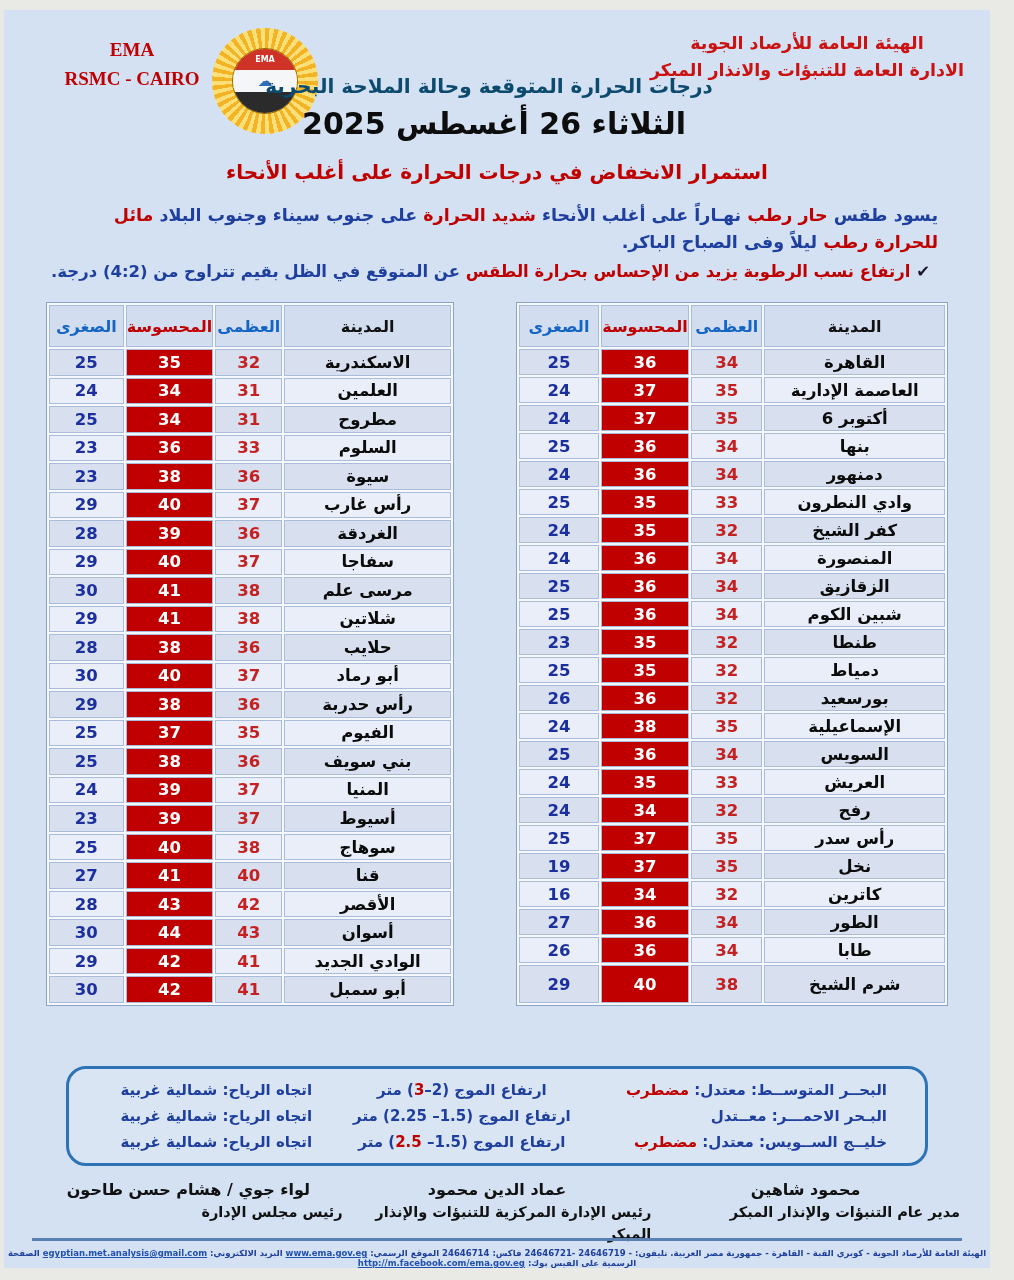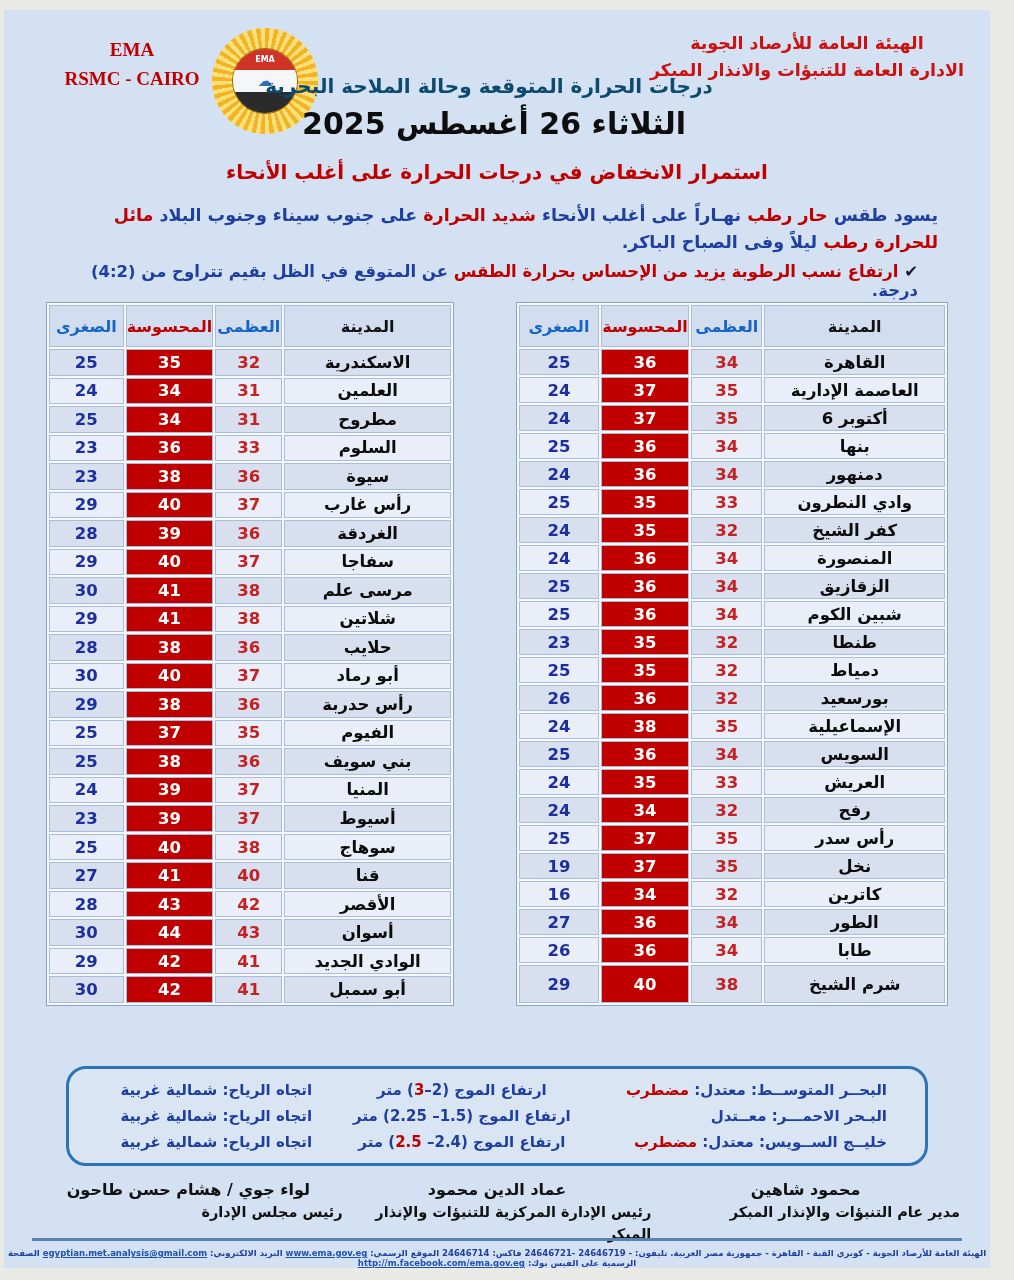--- a/index.html
+++ b/index.html
@@ -23,21 +23,21 @@
   .title { position:absolute; left:260px; top:64px; width:450px; text-align:center;
            color:#0c4a6e; font-weight:bold; font-size:20px; }
   .date { position:absolute; left:290px; top:96px; width:400px; text-align:center;
           color:#0d0d0d; font-weight:bold; font-size:30px; }
 
   
   .headline { position:absolute; left:0; top:150px; width:100%; text-align:center;
               color:#c00000; font-weight:bold; font-size:20px; }
   .intro { position:absolute; right:52px; left:52px; top:192px; text-align:right;
            font-weight:bold; font-size:17.5px; line-height:1.55; }
-  .humidity { position:absolute; right:72px; left:40px; top:252px; text-align:right;
+  .humidity { position:absolute; right:60px; left:40px; top:252px; text-align:right;
               font-weight:bold; font-size:16.5px; }
   .seg-b { color:#1f3f9e; }
   .seg-r { color:#c00000; }
   .seg-k { color:#1a1a2e; }
 
   
   .tables { position:absolute; top:292px; right:42px; left:42px; display:flex; gap:34px; justify-content:space-between; }
   table { border-collapse:separate; border-spacing:2px; background:#f6f8fc; border:1px solid #8aa4c8; }
   .tbl-a { width:432px; } .tbl-b { width:408px; }
   th { background:#d2ddf0; height:42px; font-size:16px; font-weight:bold; border:1px solid #a9bcd9; }
@@ -417,21 +417,21 @@
         <div class="m-waves"><span class="seg-b">ارتفاع الموج (2–</span><span class="seg-r">3</span><span class="seg-b">) متر</span></div>
         <div class="m-wind seg-b">اتجاه الرياح: شمالية غربية</div>
       </div>
       <div class="marine-row">
         <div class="m-sea"><span class="seg-b">البـحر الاحمـــر: معــتدل</span></div>
         <div class="m-waves"><span class="seg-b">ارتفاع الموج (1.5– 2.25) متر</span></div>
         <div class="m-wind seg-b">اتجاه الرياح: شمالية غربية</div>
       </div>
       <div class="marine-row">
         <div class="m-sea"><span class="seg-b">خليــج الســويس: معتدل: </span><span class="seg-r">مضطرب</span></div>
-        <div class="m-waves"><span class="seg-b">ارتفاع الموج (2.4– </span><span class="seg-r">2.5</span><span class="seg-b">) متر</span></div>
+        <div class="m-waves"><span class="seg-b">ارتفاع الموج (1.5– </span><span class="seg-r">2.5</span><span class="seg-b">) متر</span></div>
         <div class="m-wind seg-b">اتجاه الرياح: شمالية غربية</div>
       </div>
     </div>
 
   <div class="signatures" id="signatures">
       <div class="sig">
         <div class="sig-name">محمود شاهين</div>
         <div class="sig-role">مدير عام التنبؤات والإنذار المبكر</div>
       </div>
       <div class="sig">

